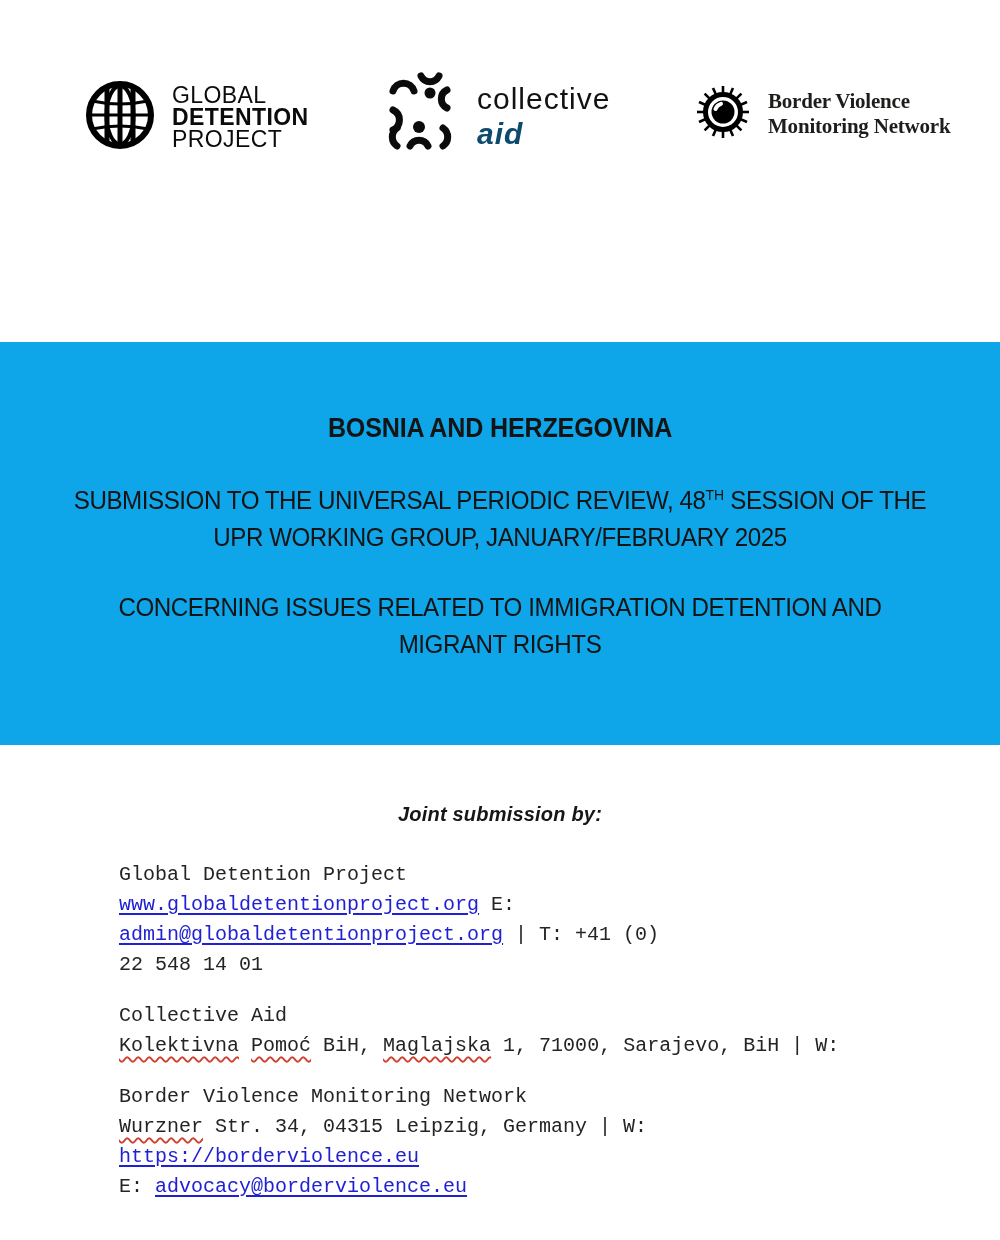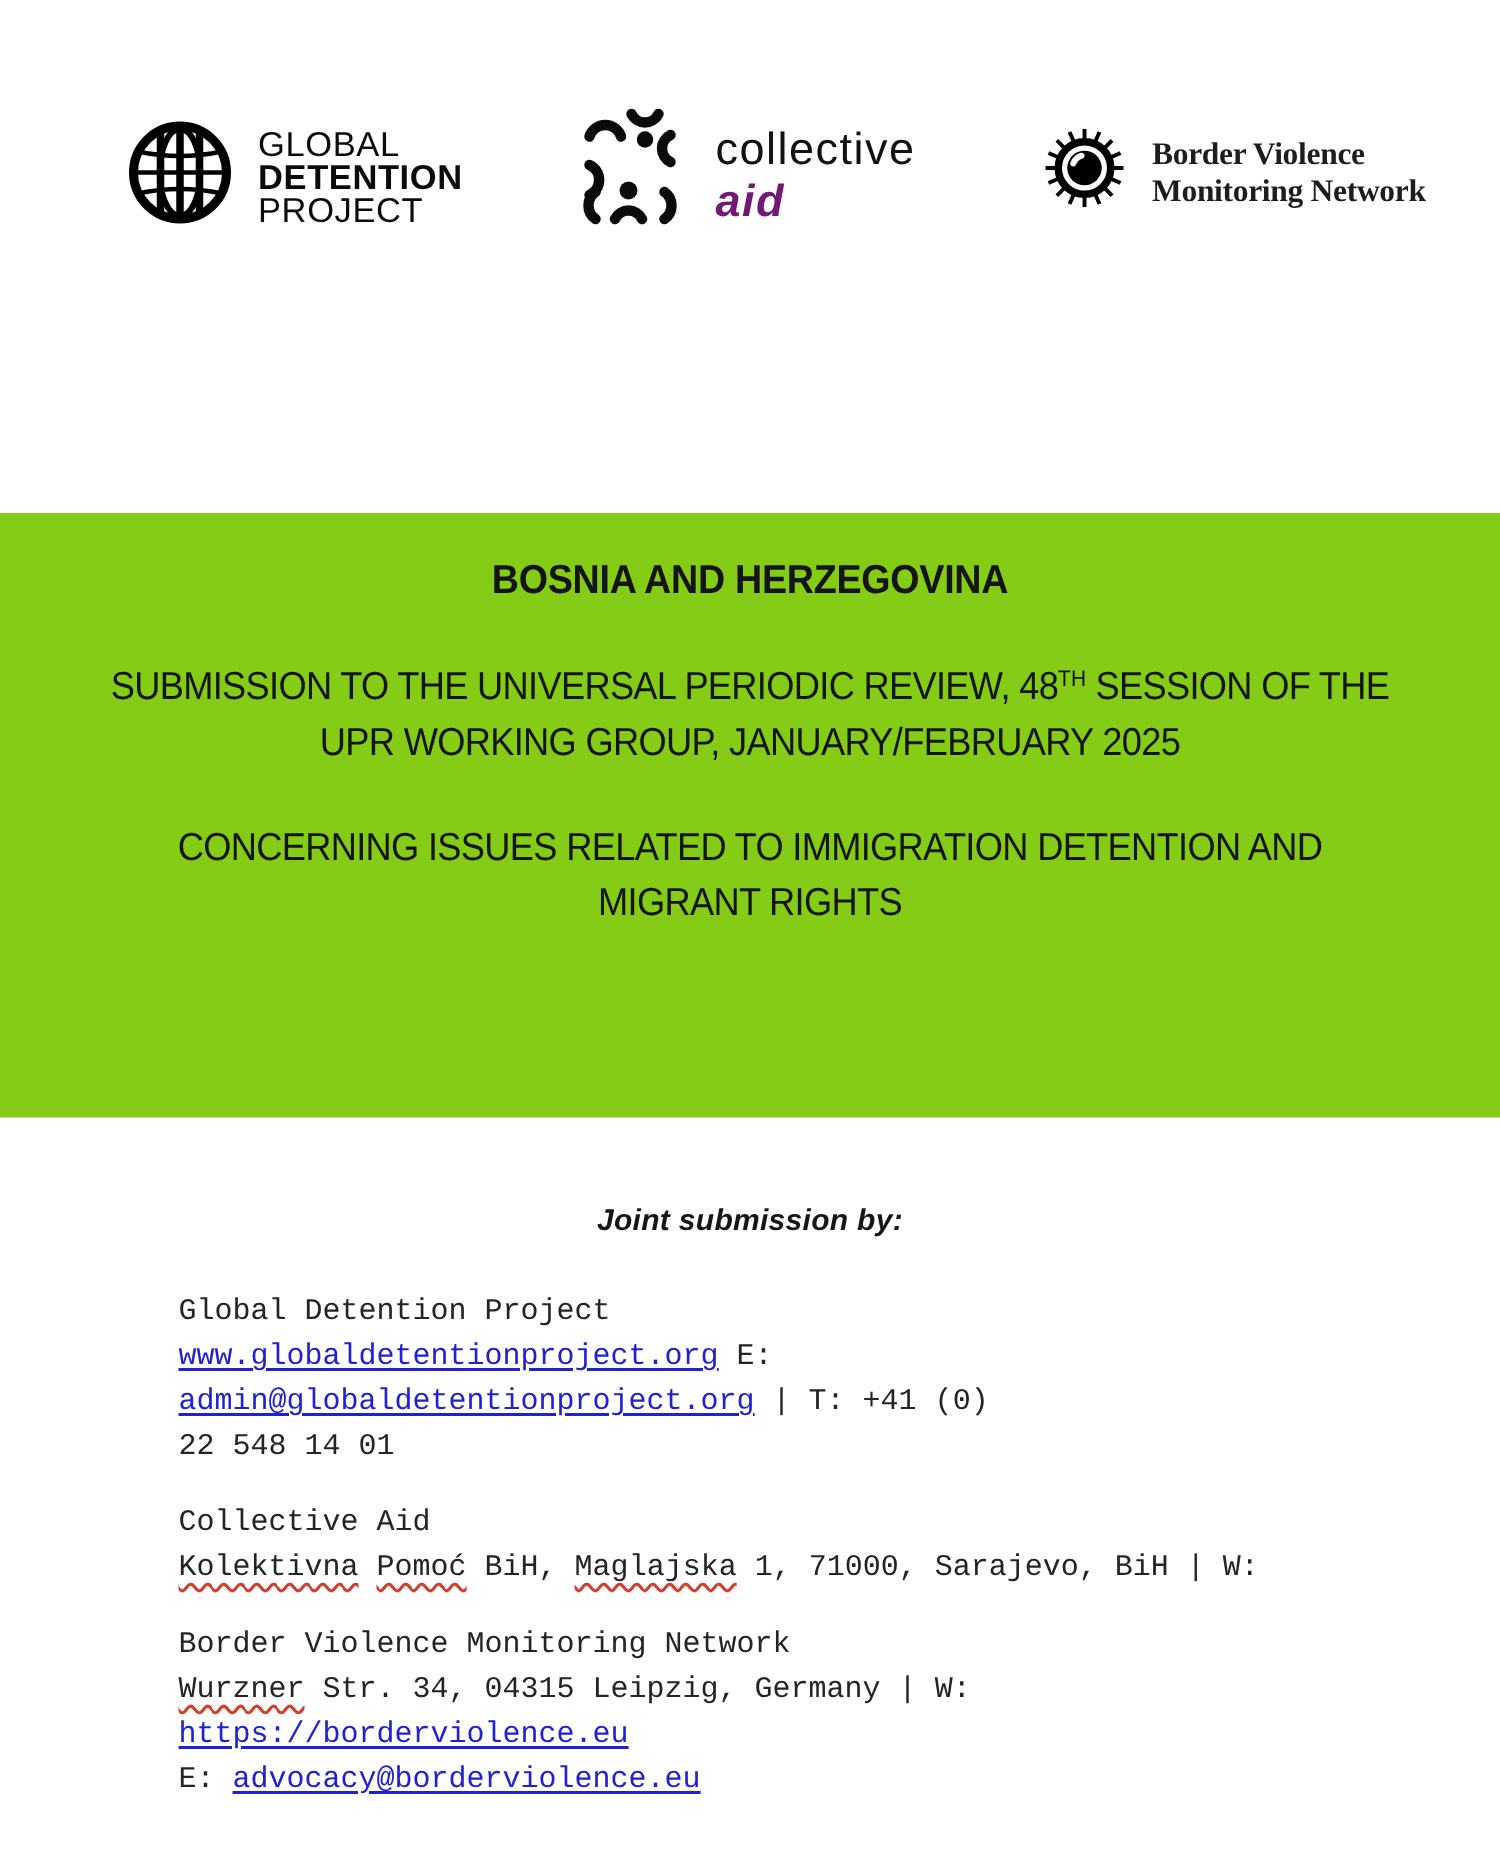--- a/index.html
+++ b/index.html
@@ -16,30 +16,30 @@
   .header{position:absolute;top:0;left:0;width:1000px;height:342px;}
   .logo{position:absolute;display:flex;align-items:center;}
   .logo-gdp{left:85px;top:80px;gap:17px;}
   .gdp-words{display:flex;flex-direction:column;font-size:23px;line-height:22px;letter-spacing:.4px;color:#0b0b0b;}
   .gdp-words .w1,.gdp-words .w3{font-weight:400;}
   .gdp-words .w2{font-weight:700;}
 
   .logo-ca{left:381px;top:66px;gap:22px;}
   .ca-words{display:flex;flex-direction:column;margin-top:14px;}
   .ca-w1{font-size:30px;font-weight:300;letter-spacing:1px;color:#121212;line-height:34px;}
-  .ca-w2{font-size:30px;font-weight:700;font-style:italic;letter-spacing:1px;color:#701a75;line-height:36px;}
+  .ca-w2{font-size:30px;font-weight:700;font-style:italic;letter-spacing:1px;color:#0c4a6e;line-height:36px;}
 
   .logo-bvmn{left:694px;top:83px;gap:16px;font-family:Liberation Serif, serif;}
   .bvmn-words{display:flex;flex-direction:column;font-size:21px;font-weight:700;line-height:25px;color:#1d1d1b;letter-spacing:-.2px;}
 
   
   .banner{
     position:absolute;top:342px;left:0;width:1000px;height:403px;
-    background:#84cc16;color:#141414;text-align:center;box-sizing:border-box;
-    padding-top:29px;
+    background:#0ea5e9;color:#141414;text-align:center;box-sizing:border-box;
+    padding-top:71px;
   }
   .banner .cond{transform:scaleX(0.93);transform-origin:50% 0;}
   .banner .line{display:block;white-space:nowrap;}
   .b-h1{margin:0;font-size:27px;font-weight:700;line-height:30px;letter-spacing:-.2px;}
   .b-h2{margin:33px 0 0 0;font-size:26px;font-weight:400;line-height:37px;letter-spacing:-.5px;}
   .b-h3{margin:33px 0 0 0;font-size:26px;font-weight:400;line-height:37px;letter-spacing:-.5px;}
   .b-h2 sup{font-size:15px;vertical-align:9px;letter-spacing:0;}
 
   
   .joint{

